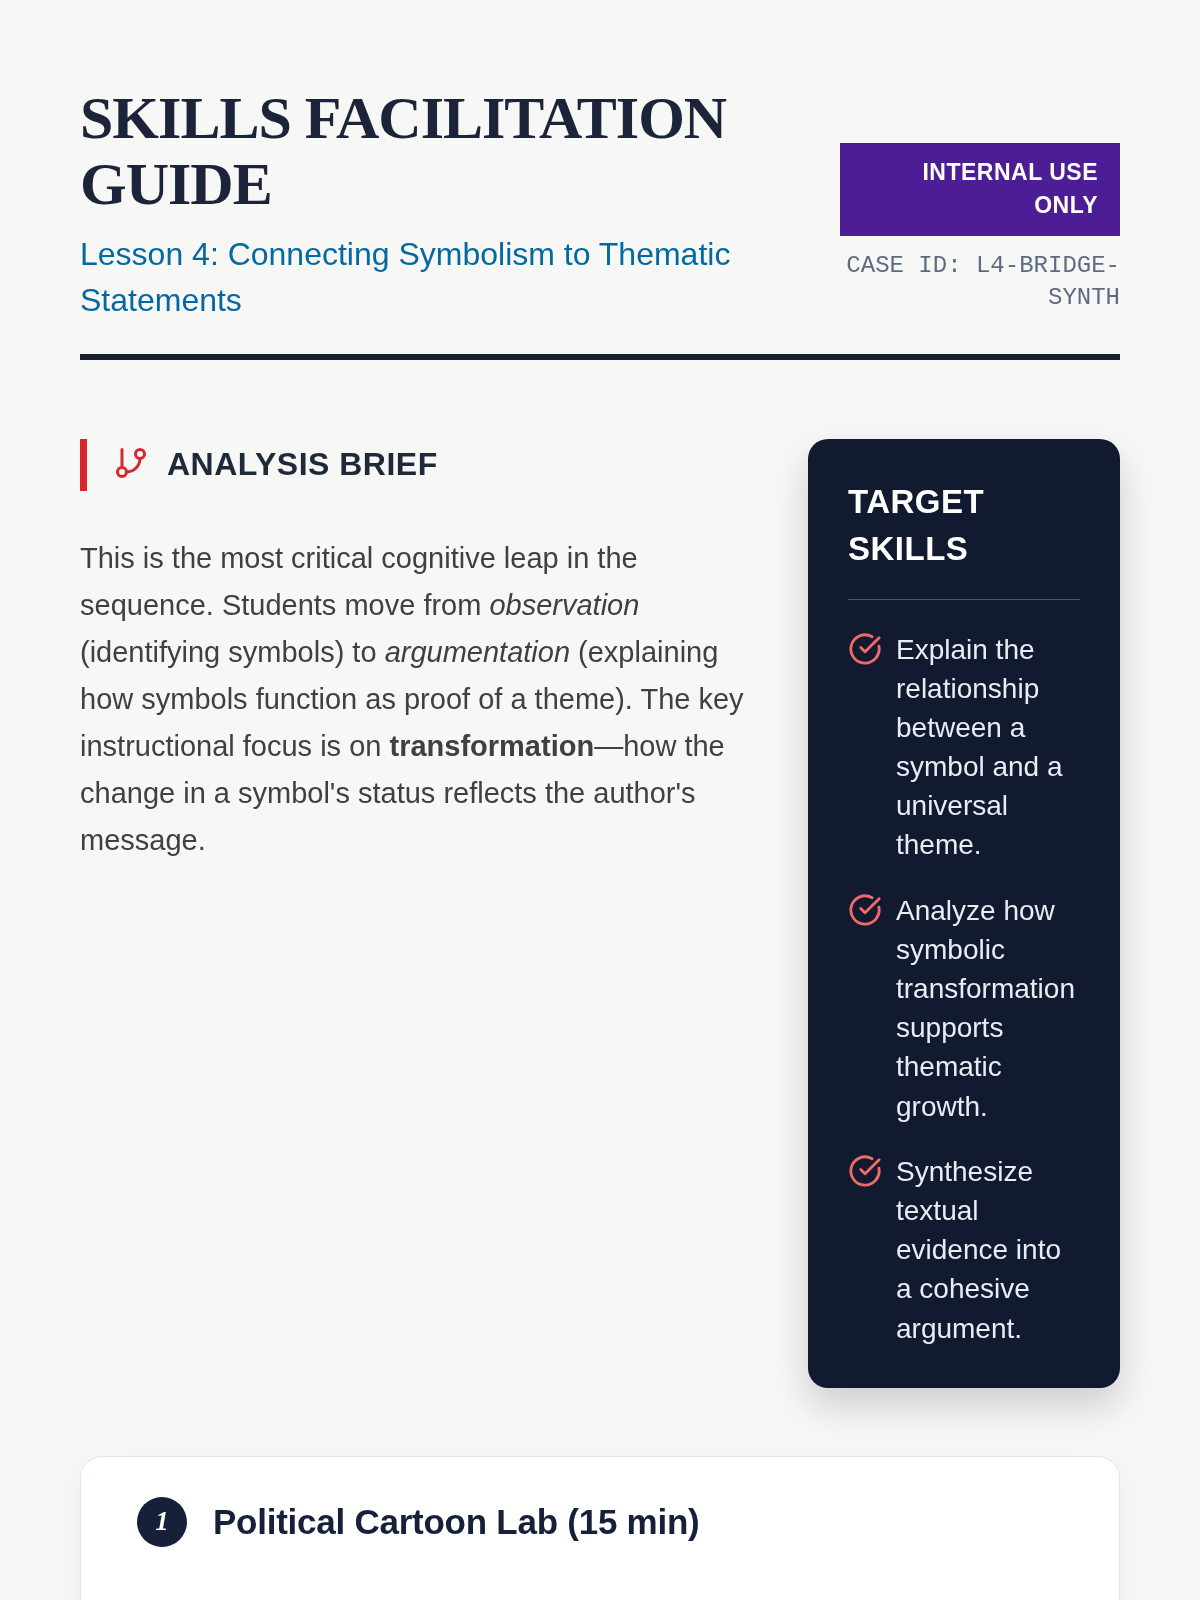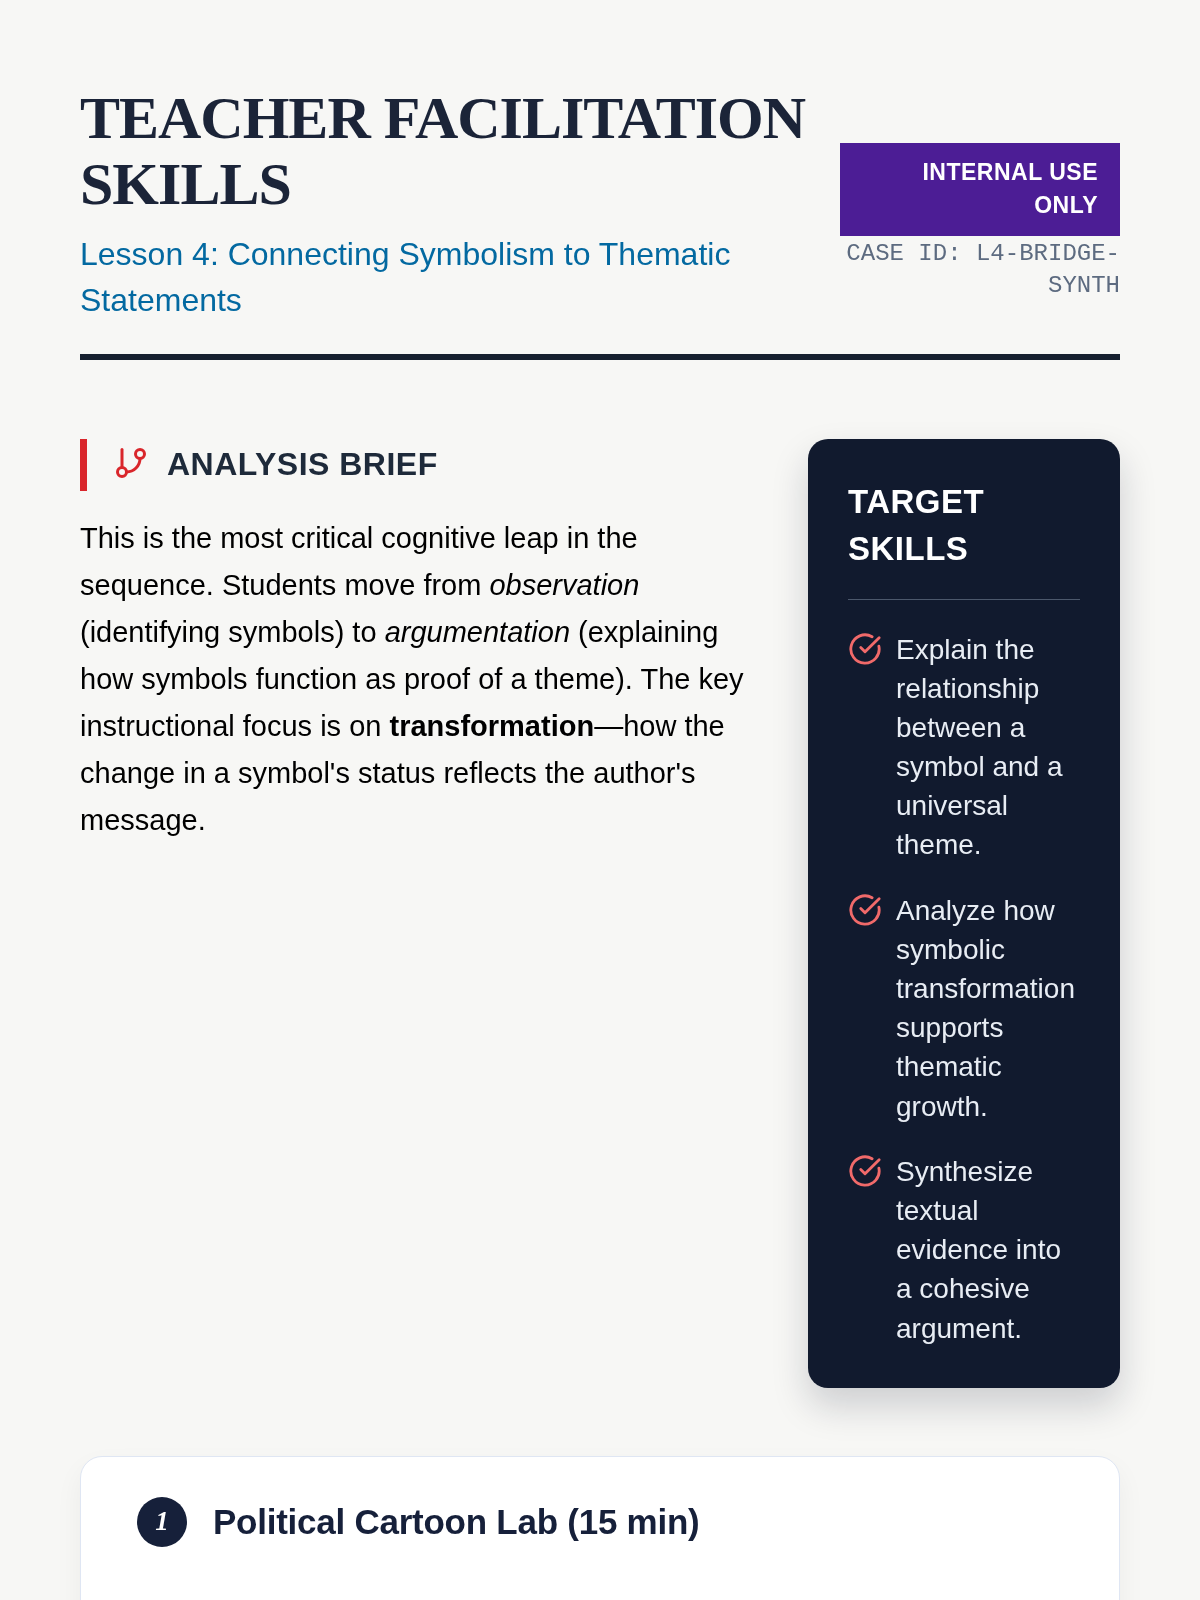--- a/index.html
+++ b/index.html
@@ -35,21 +35,21 @@
     background:#4c1d95;
     color:#ffffff;
     font-weight:700;
     font-size:23px;
     line-height:1.45;
     letter-spacing:0.5px;
     padding:13px 22px;
     text-align:right;
   }
   .case-id {
-    margin-top:2px;
+    margin-top:14px;
     font-family:"Liberation Mono", monospace;
     font-size:24px;
     line-height:1.35;
     color:#5d6b80;
     text-align:right;
   }
 
   .rule { height:6px; background:#16202f; margin-top:30px; }
 
   
@@ -60,24 +60,24 @@
     border-left:7px solid #d9262b;
     padding-left:26px;
     min-height:52px;
   }
   .brief-head svg { width:36px; height:36px; flex-shrink:0; }
   .brief-title {
     font-size:32px; font-weight:700; letter-spacing:0.5px;
     color:#1e2a3a;
   }
   .brief-para {
-    margin-top:24px;
+    margin-top:44px;
     width:670px; max-width:100%;
     font-size:29px; line-height:1.62;
-    color:#000000;
+    color:#404040;
   }
   .seg-normal { font-style:normal; }
   .seg-italic { font-style:italic; }
   .seg-bold { font-weight:700; }
 
   
   .skills-card {
     width:312px; flex-shrink:0;
     background:#111a2e;
     border-radius:20px;
@@ -122,21 +122,21 @@
     letter-spacing:-0.25px;
   }
 </style>
 </head>
 <body>
 
 <div class="page">
 
   <div class="header">
     <div class="header-left">
-      <h1 class="doc-title">TEACHER FACILITATION SKILLS</h1>
+      <h1 class="doc-title">SKILLS FACILITATION GUIDE</h1>
       <div class="doc-subtitle">Lesson 4: Connecting Symbolism to Thematic Statements</div>
     </div>
     <div class="header-right">
       <div class="badge">INTERNAL USE ONLY</div>
       <div class="case-id">CASE ID: L4-BRIDGE-SYNTH</div>
     </div>
   </div>
 
   <div class="rule"></div>
 

